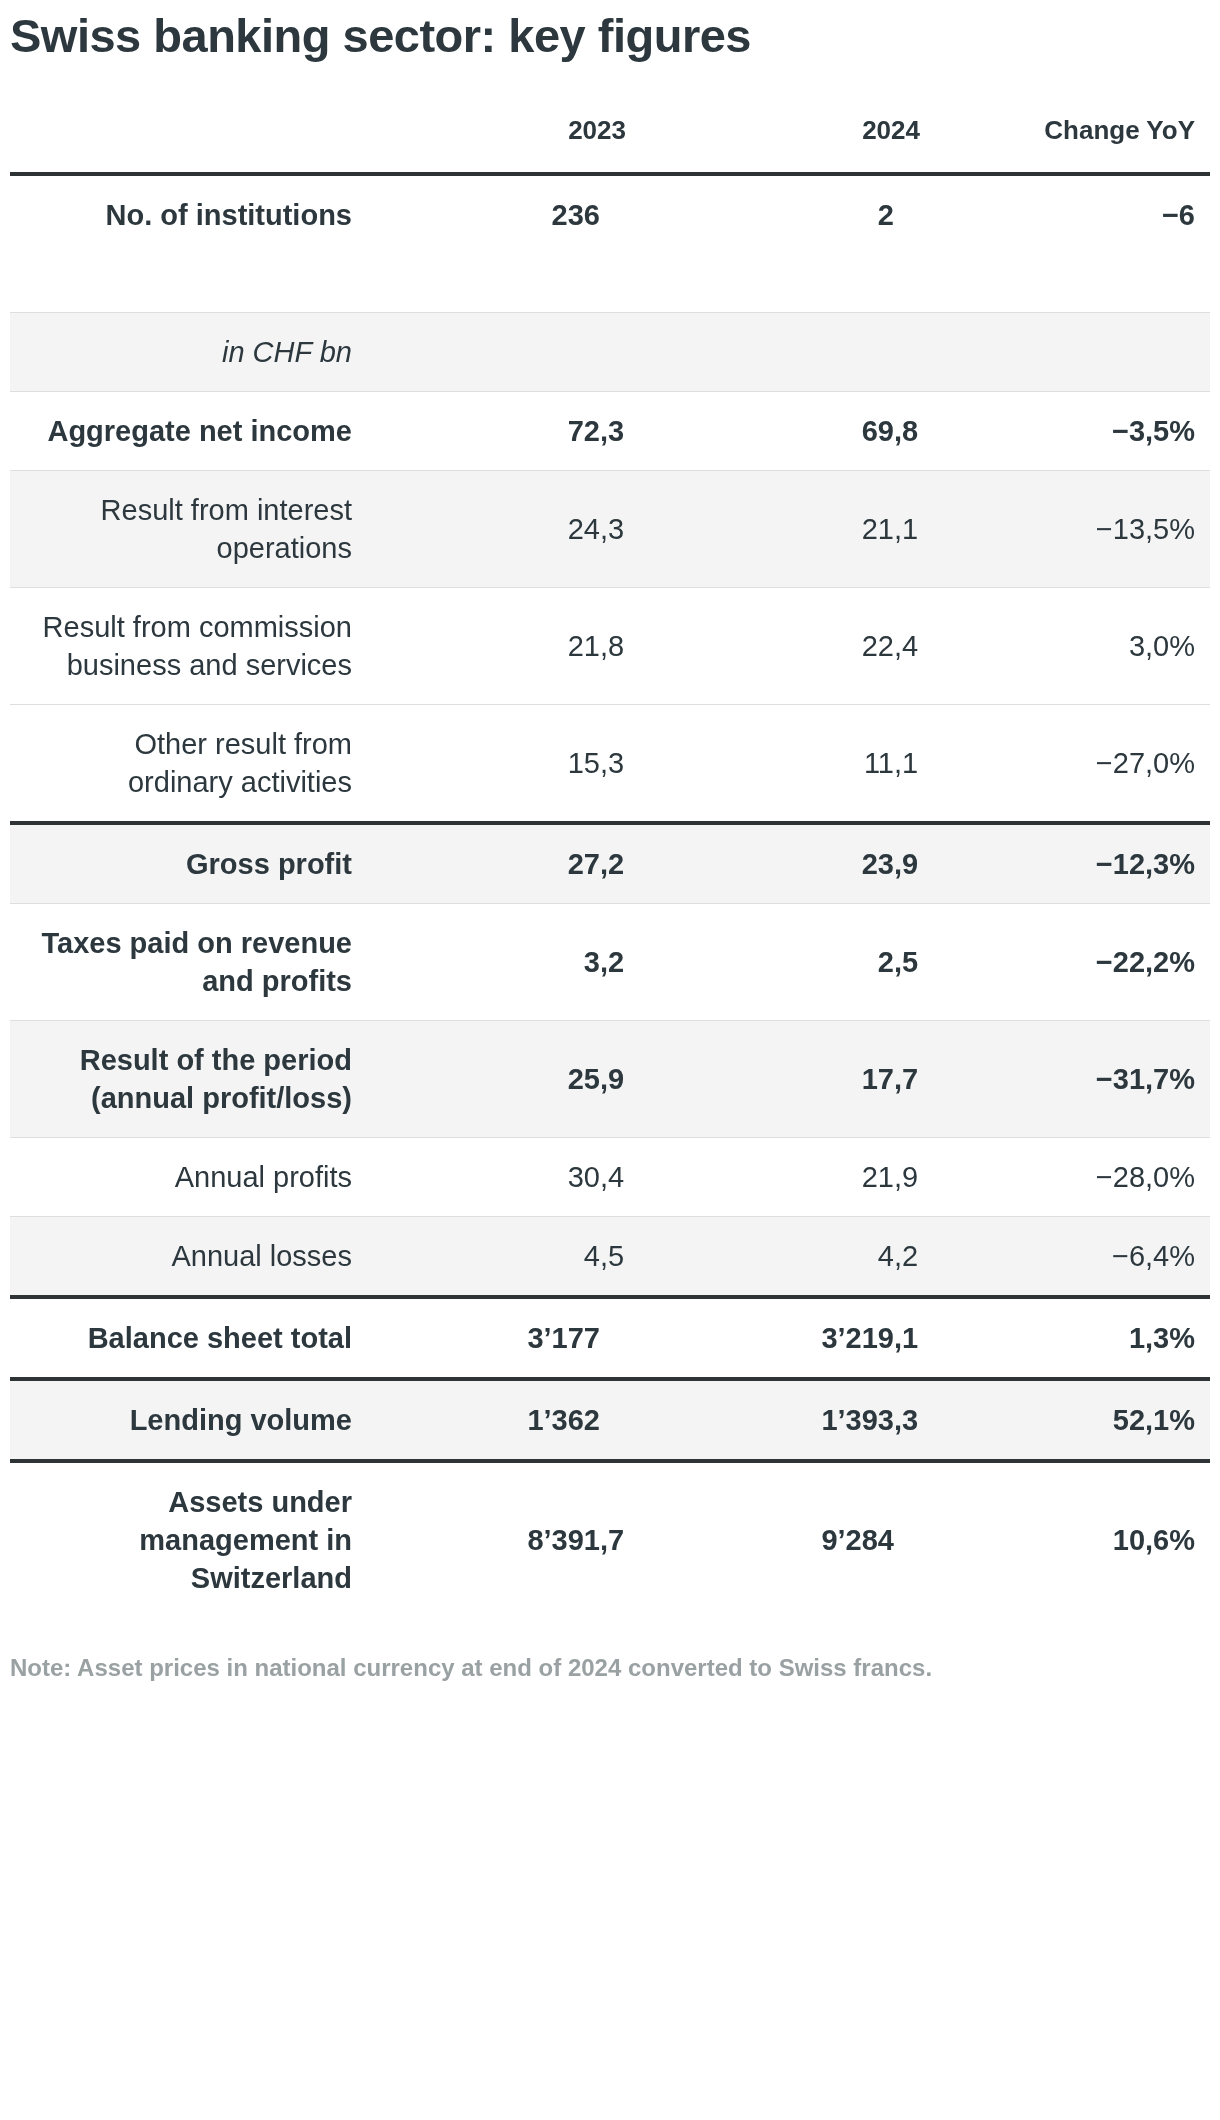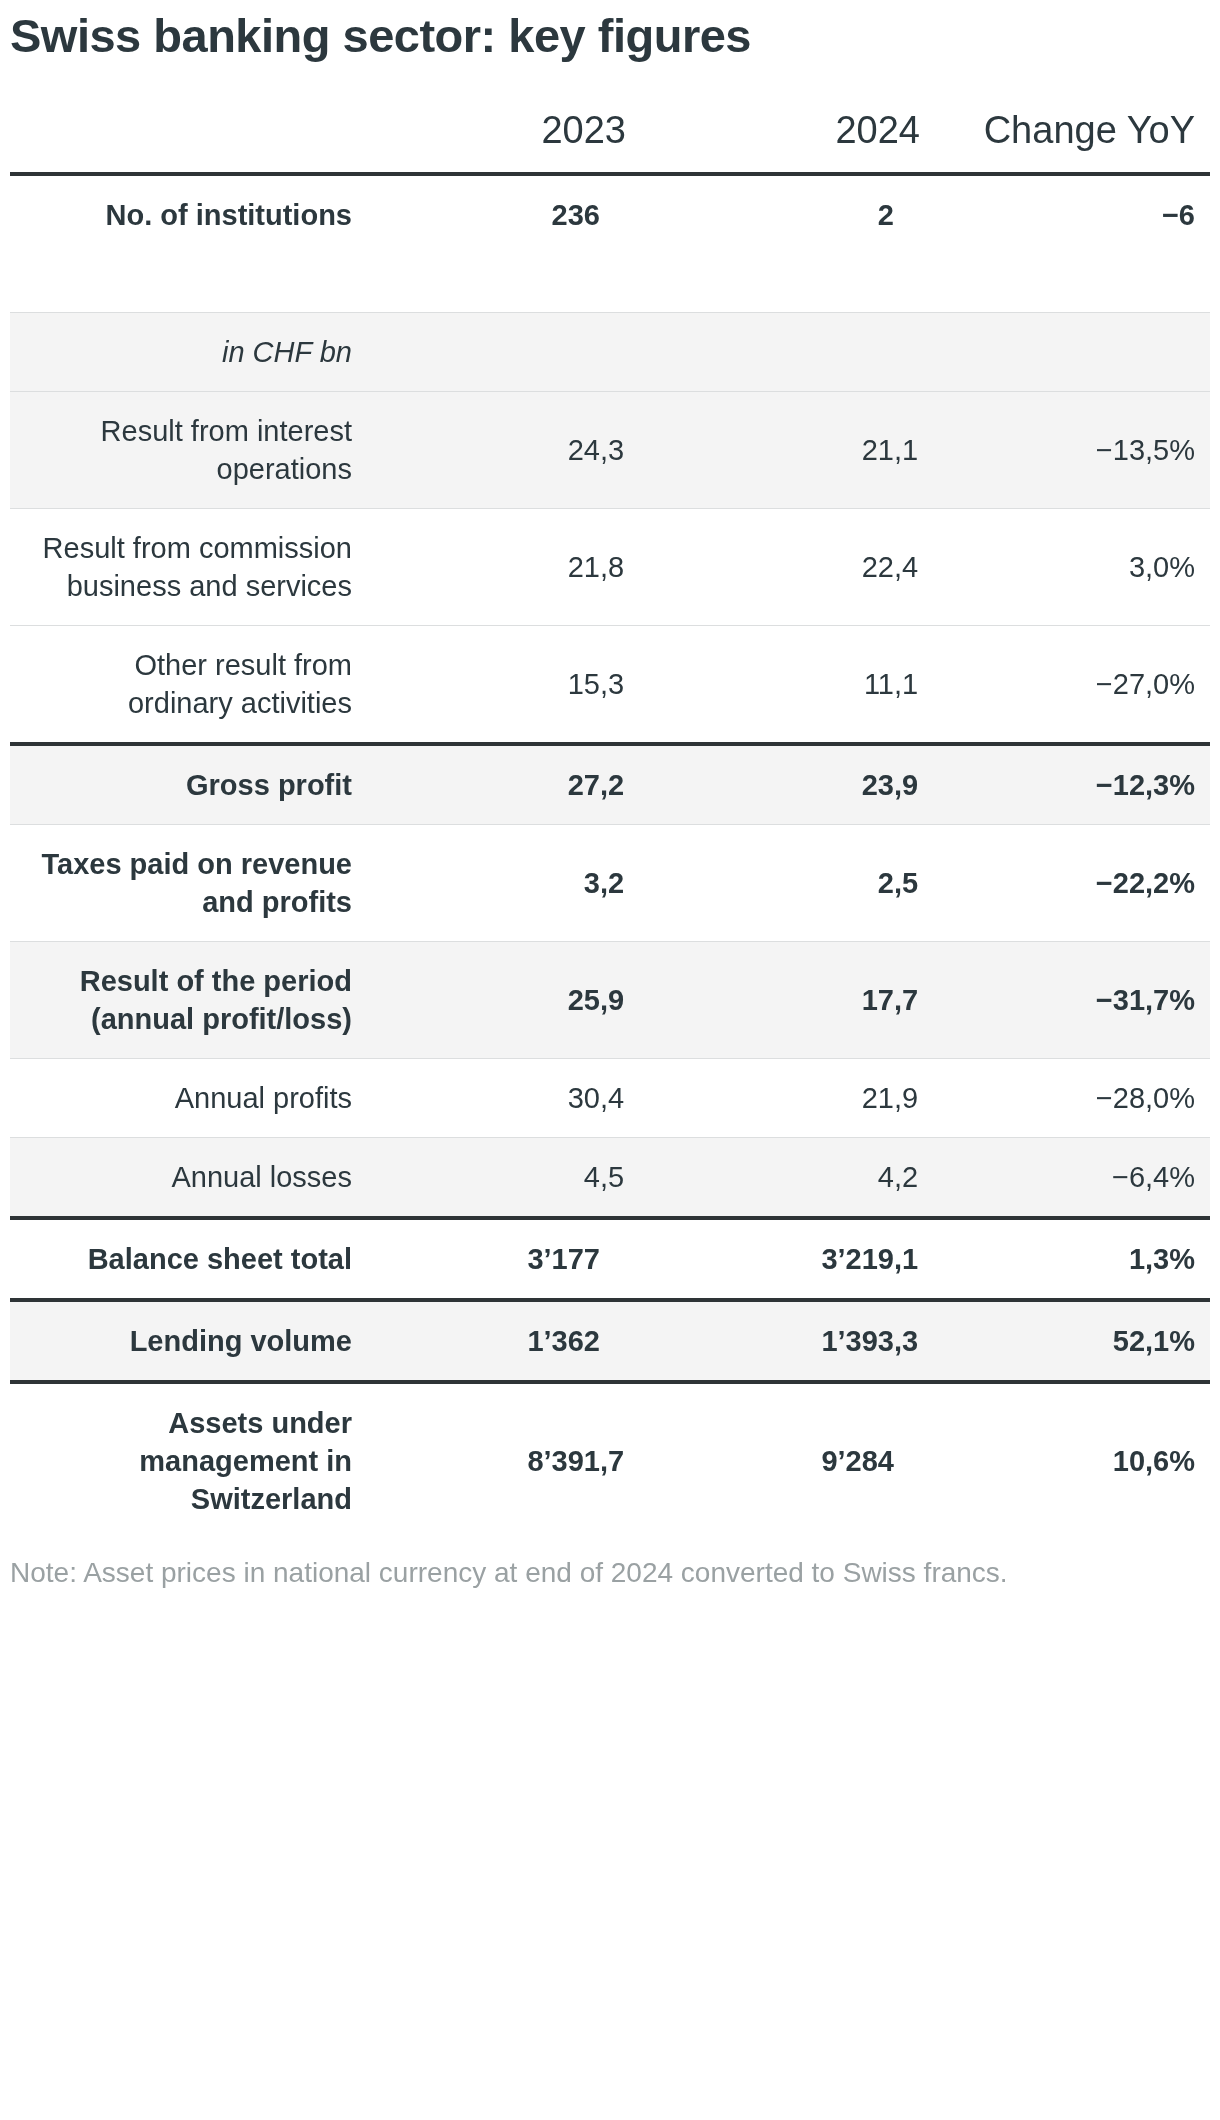--- a/index.html
+++ b/index.html
@@ -22,23 +22,23 @@
     width: 1200px;
     table-layout: fixed;
     border-collapse: collapse;
   }
   col.c-label  { width: 350px; }
   col.c-2023   { width: 280px; }
   col.c-2024   { width: 294px; }
   col.c-change { width: 276px; }
 
   thead th {
-    font-size: 38px;
+    font-size: 26px;
     line-height: 32px;
-    font-weight: 400;
+    font-weight: 700;
     text-align: right;
     padding: 56px 14px 26px 0;
     border-bottom: 4px solid var(--rule-thick, #2e3436);
     white-space: nowrap;
   }
   thead th.h-label  { text-align: left; padding-left: 18px; }
   thead th.h-change { padding-right: 15px; }
 
   tbody td {
     font-size: 29px;
@@ -53,24 +53,25 @@
   td.change { padding-right: 15px; }
 
   tr.gray td   { background: var(--stripe, #f4f4f4); }
   tr.bold td   { font-weight: 700; }
   tr.unit td   { font-style: italic; }
   tr.thick-top td    { border-top: 4px solid var(--rule-thick, #2e3436); }
   tr.thick-bottom td { border-bottom: 4px solid var(--rule-thick, #2e3436); }
   tr.spacer td { border: none; background: #ffffff; height: 58px; padding: 0; }
 
   .note {
-    margin-top: 20px;
-    font-size: 28px;
+    margin-top: 36px;
+    font-size: 24px;
     line-height: 30px;
     color: var(--footer-text, #9aa1a3);
+    font-weight: bold;
   }
 </style>
 </head>
 <body style="--text: #2c383e; --stripe: #f4f4f4; --rule-thick: #2e3436; --rule-thin: #dcdedf; --footer-text: #9aa1a3;">
 
 <h1 class="title">Swiss banking sector: key figures</h1>
 
 <table class="keyfig">
   <colgroup>
     <col class="c-label">
@@ -92,20 +93,26 @@
         <td class="num"><span>236</span><span class="dec"></span></td>
         <td class="num"><span>2</span><span class="dec"></span></td>
         <td class="num change">−6</td>
       </tr>
       <tr class="spacer">
         <td colspan="4"></td>
       </tr>
       <tr class="gray unit">
         <td class="label">in CHF bn</td>
         <td colspan="3"></td>
+      </tr>
+      <tr class="bold">
+        <td class="label">Aggregate net income</td>
+        <td class="num"><span>72</span><span class="dec">,3</span></td>
+        <td class="num"><span>69</span><span class="dec">,8</span></td>
+        <td class="num change">−3,5%</td>
       </tr>
       <tr class="gray">
         <td class="label">Result from interest<br>operations</td>
         <td class="num"><span>24</span><span class="dec">,3</span></td>
         <td class="num"><span>21</span><span class="dec">,1</span></td>
         <td class="num change">−13,5%</td>
       </tr>
       <tr class="">
         <td class="label">Result from commission<br>business and services</td>
         <td class="num"><span>21</span><span class="dec">,8</span></td>

